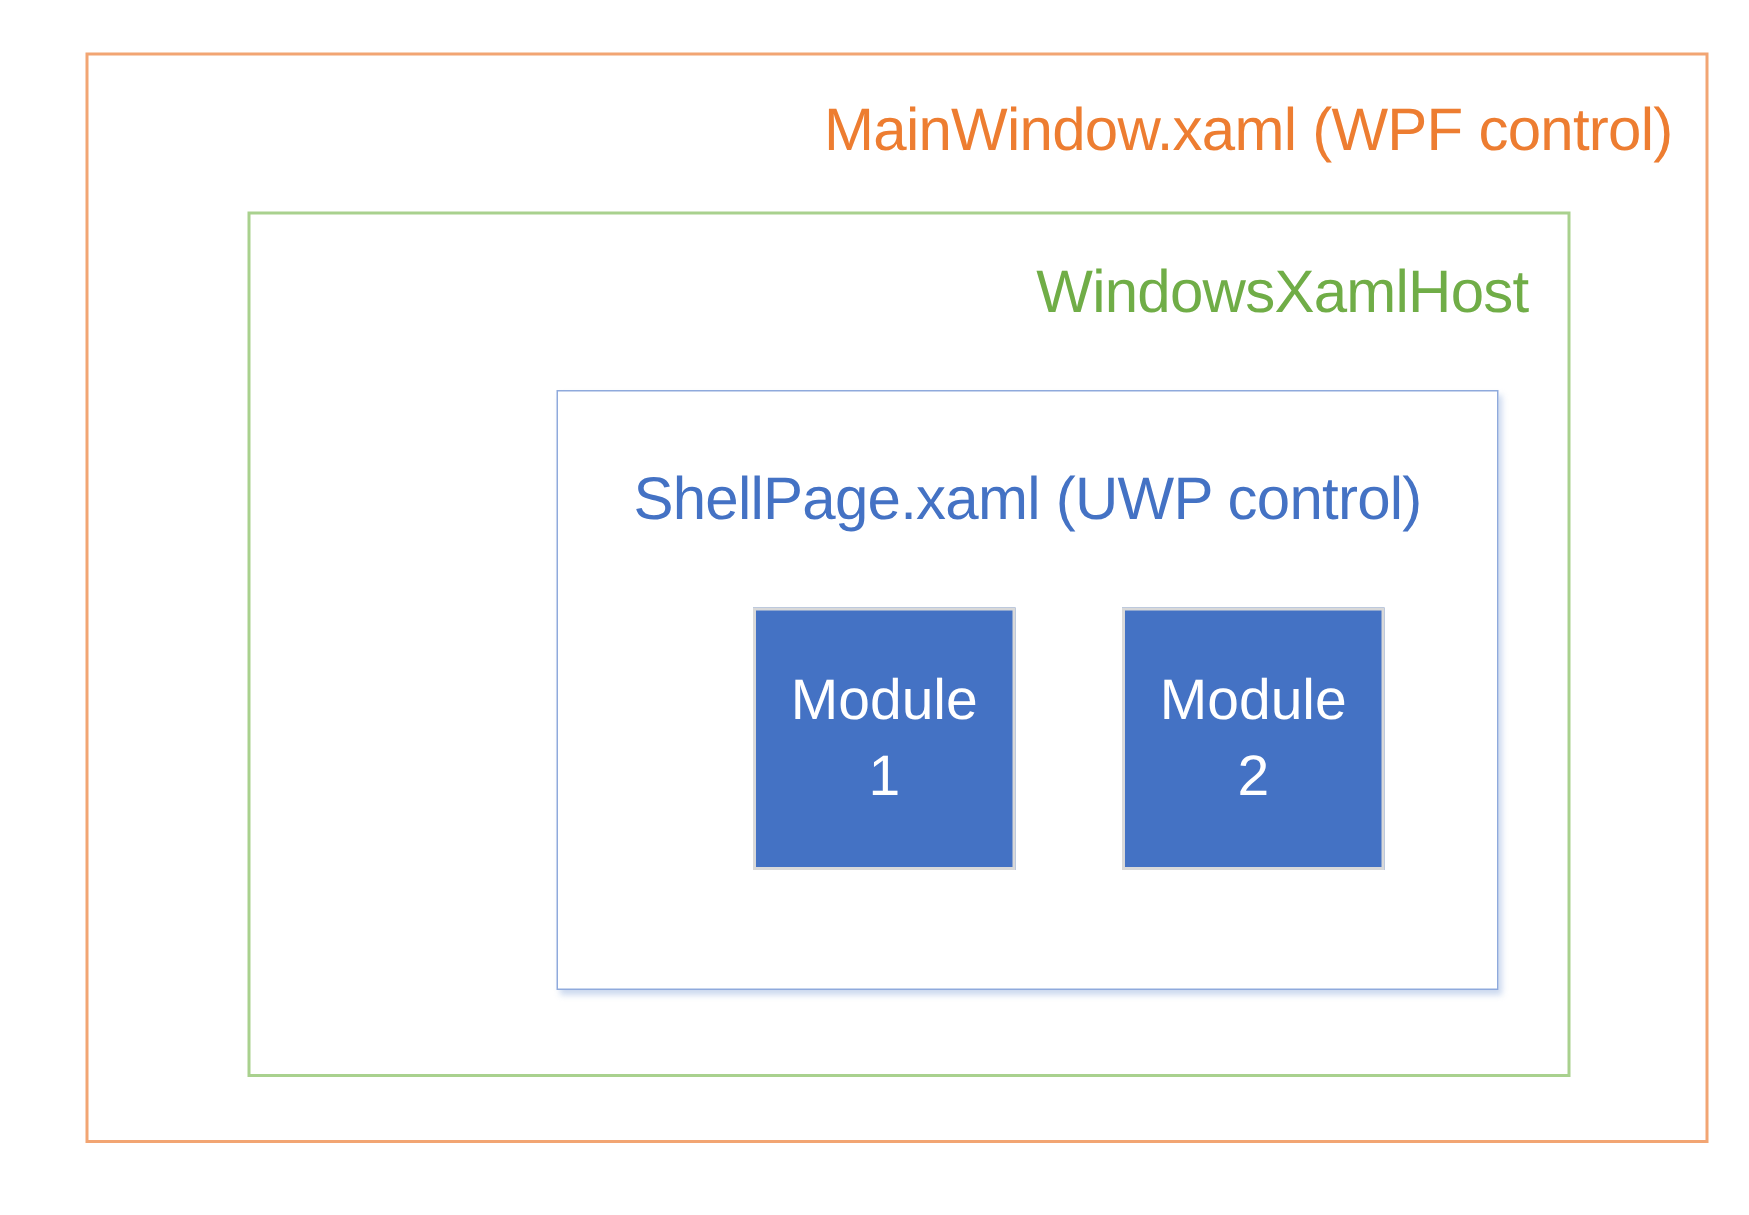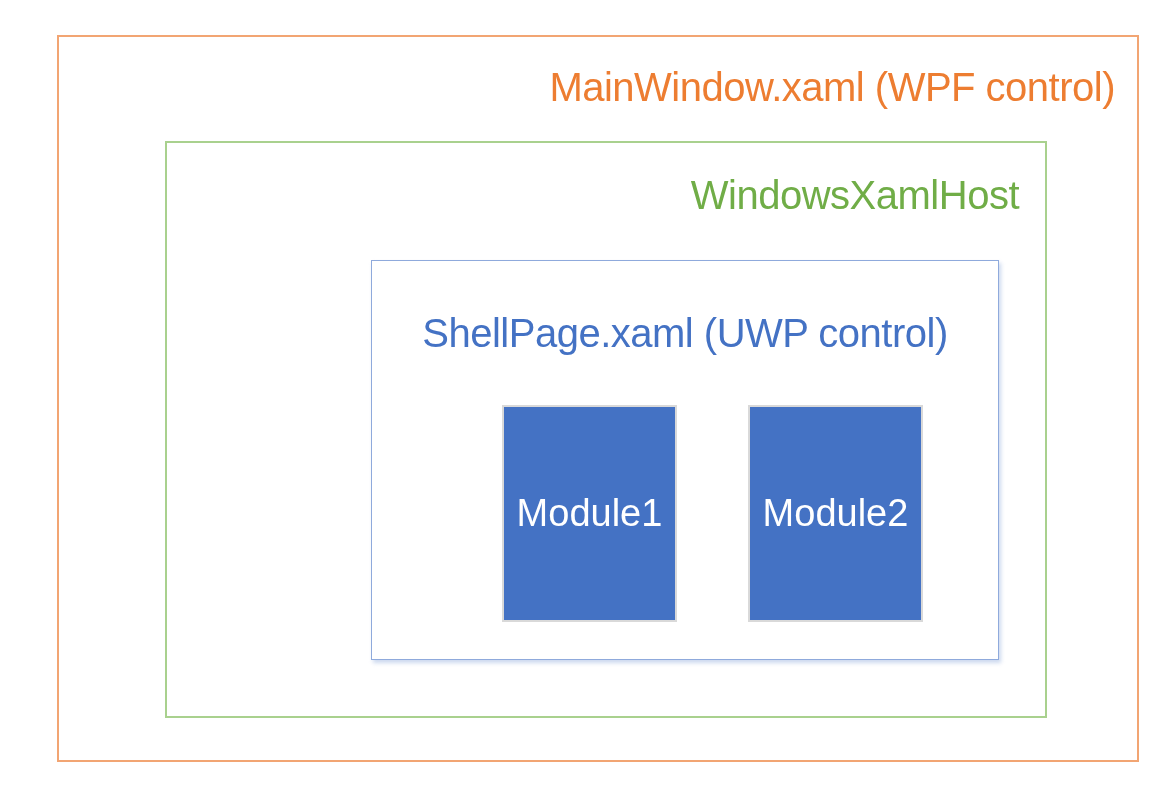--- a/index.html
+++ b/index.html
@@ -63,24 +63,25 @@
     top: 30px;
     left: 0;
     right: 0;
     text-align: center;
     margin-top: 18px;
   }
   .module {
     position: absolute;
     top: 144px;    
     width: 175px;
-    height: 217px;
+    height: 175px;
     border: 2px solid #D9D9D9;
     box-sizing: border-box;
     display: flex;
+    flex-direction: column;
     align-items: center;
     justify-content: center;
     font-size: 38px;
     line-height: 51px;
     text-align: center;
   }
   .module-1 { left: 130px; }  
   .module-2 { left: 376px; }  
   .module span { display: block; }
 </style>

